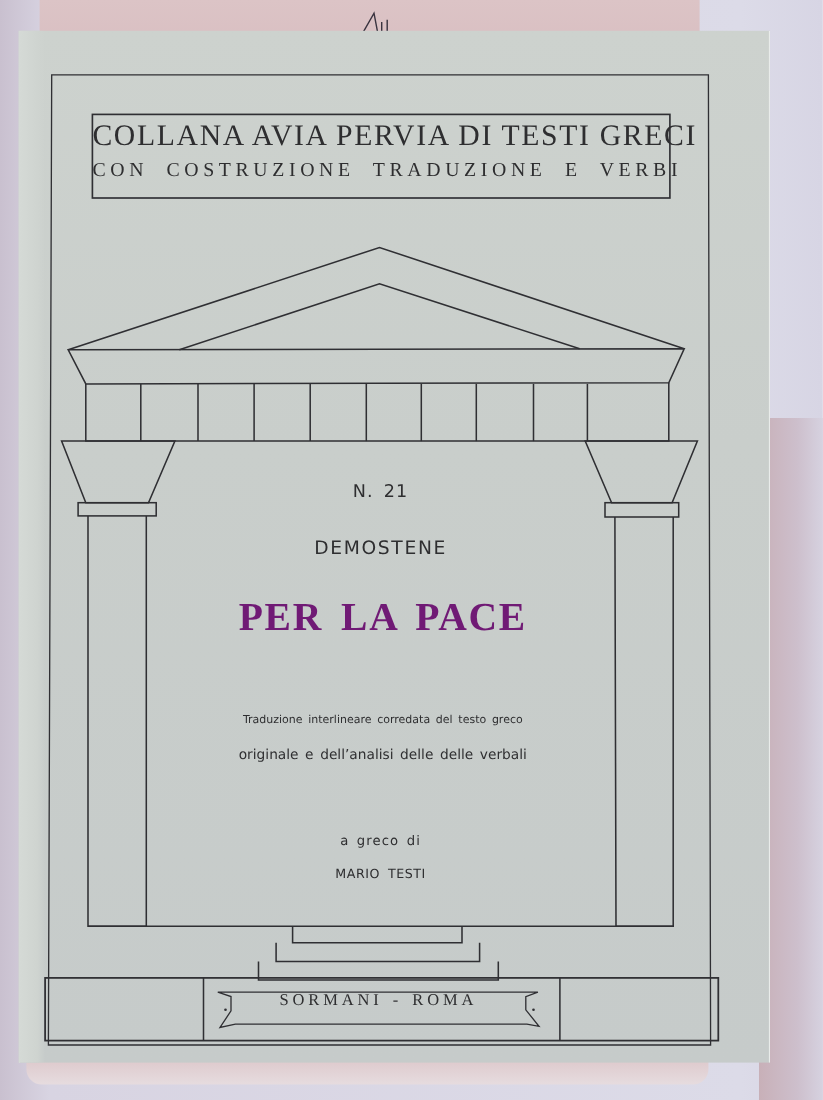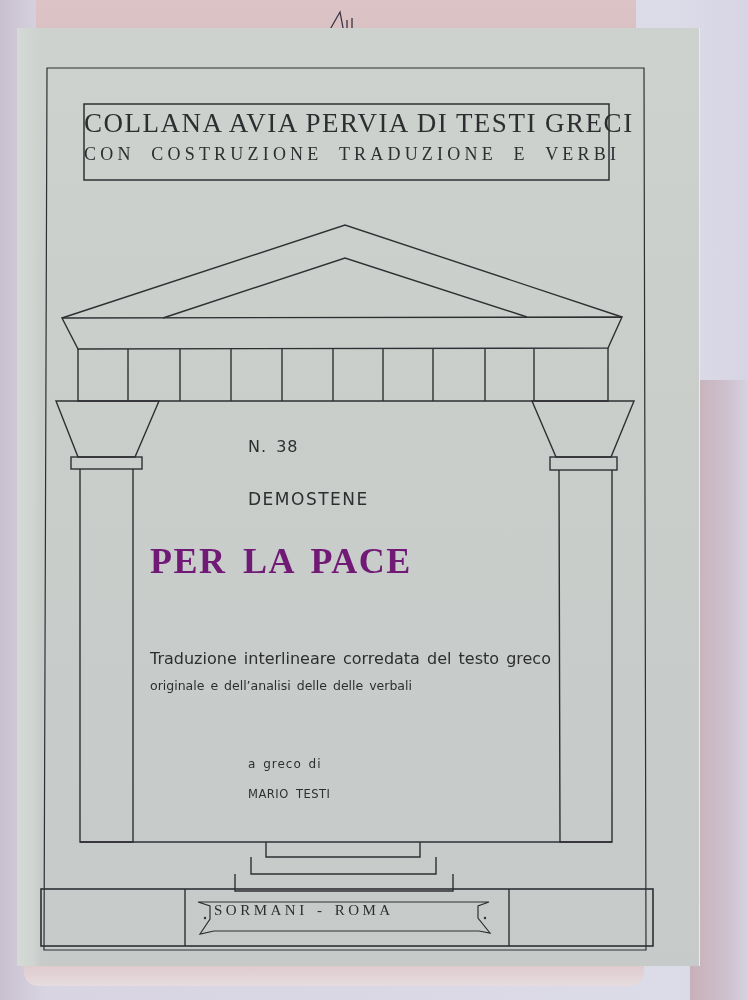--- a/index.html
+++ b/index.html
@@ -29,21 +29,21 @@
     position: absolute; left: 17px; top: 28px; width: 683px; height: 938px;
     background: #c9cfcb;
     background: linear-gradient(180deg, #cdd2ce 0%, #c9cecb 40%, #c6cbca 100%);
     box-shadow: 1px 0 0 #eef0ee inset, -1px 0 0 #e9ecea inset;
   }
   .cover-spine-highlight {
     position: absolute; left: 17px; top: 28px; width: 24px; height: 938px;
     background: linear-gradient(90deg, #d5dad6, #cfd4d0 70%, rgba(0,0,0,0));
   }
   svg.art { position: absolute; left: 0; top: 0; }
-  .txt { position: absolute; color: #2e2e30; white-space: nowrap; }
+  .txt { position: absolute; color: #2e2e30; white-space: nowrap; text-align: center; }
   .series-1 {
     left: 84px; top: 108px; width: 524px;
     font-family: "Liberation Serif", serif; font-size: 27px; letter-spacing: 1.5px;
   }
   .series-2 {
     left: 84px; top: 144px; width: 508px;
     font-family: "Liberation Serif", serif; font-size: 18px; letter-spacing: 4.2px; word-spacing: 8px;
   }
   .number {
     left: 248px; top: 437px; width: 196px;
@@ -53,21 +53,21 @@
     left: 248px; top: 489px; width: 196px;
     font-family: "DejaVu Sans", sans-serif; font-size: 17px; letter-spacing: 1.5px;
   }
   .title {
     left: 150px; top: 540px; width: 396px;
     font-family: "Liberation Serif", serif; font-size: 36px; font-weight: bold; letter-spacing: 1.5px; word-spacing: 6px;
     color: #701a75;
   }
   .desc-1 {
     left: 150px; top: 649px; width: 396px;
-    font-family: "DejaVu Sans", sans-serif; font-size: 16px; word-spacing: 2px;
+    font-family: "DejaVu Sans", sans-serif; font-size: 10px; word-spacing: 2px;
   }
   .desc-2 {
     left: 150px; top: 678px; width: 396px;
     font-family: "DejaVu Sans", sans-serif; font-size: 12.5px; word-spacing: 2px;
   }
   .curator-label {
     left: 248px; top: 757px; width: 196px;
     font-family: "DejaVu Sans", sans-serif; font-size: 12px; letter-spacing: 1px; word-spacing: 2px;
   }
   .curator-name {
@@ -138,20 +138,20 @@
     <path d="M211 902 L489 902 L478 906 L478 918 L490 933 L479 931 L214 931 L200 934 L210 919 L210 906 L198 902 Z" stroke-width="1.2"></path>
   </g>
   <g fill="#2f2f33">
     <circle cx="205" cy="918" r="1.2"></circle>
     <circle cx="485" cy="918" r="1.2"></circle>
   </g>
 </svg>
 
 <div class="txt series-1">COLLANA AVIA PERVIA DI TESTI GRECI</div>
 <div class="txt series-2">CON COSTRUZIONE TRADUZIONE E VERBI</div>
-<div class="txt number">N. 38</div>
+<div class="txt number">N. 21</div>
 <div class="txt author">DEMOSTENE</div>
 <div class="txt title">PER LA PACE</div>
 <div class="txt desc-1">Traduzione interlineare corredata del testo greco</div>
 <div class="txt desc-2">originale e dell’analisi delle delle verbali</div>
 <div class="txt curator-label">a greco di</div>
 <div class="txt curator-name">MARIO TESTI</div>
 <div class="txt publisher">SORMANI - ROMA</div>
 
 </body></html>

